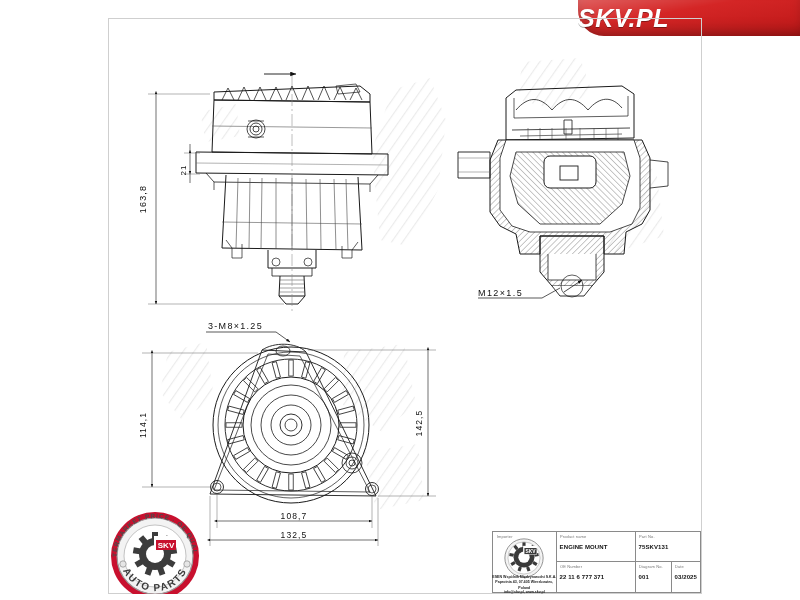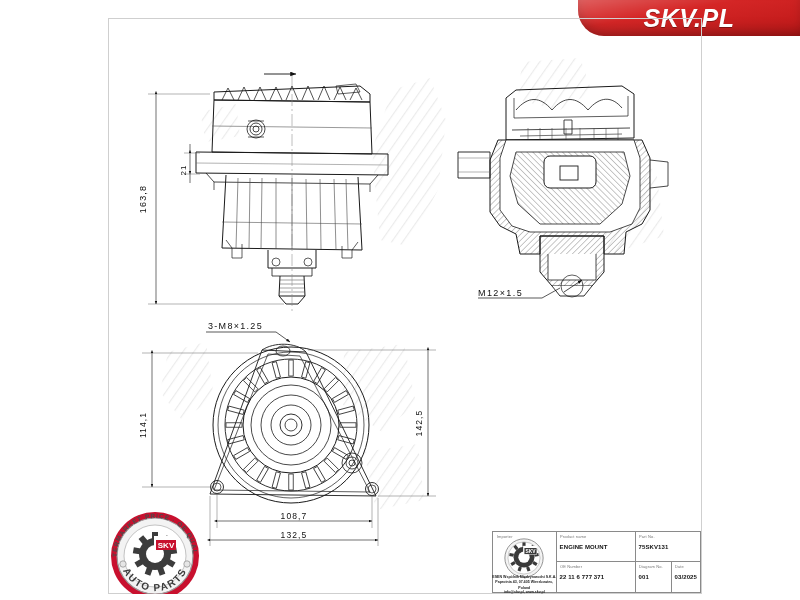--- a/index.html
+++ b/index.html
@@ -5,21 +5,21 @@
   html,body{margin:0;padding:0;background:#ffffff;}
   body{width:800px;height:600px;overflow:hidden;position:relative;
        font-family:"Liberation Sans",sans-serif;color:#1a1a1a;}
 
   #page{position:absolute;inset:0;background:#fff;}
 
   
   .brand-banner{position:absolute;top:0;left:578px;width:222px;height:36px;
      background:#d21a1a;
      border-bottom-left-radius:26px;
-     display:flex;align-items:center;justify-content:center;
+     display:flex;align-items:center;
      box-shadow:inset 0 -9px 16px -8px rgba(0,0,0,.45);}
   .brand-banner .bshine{position:absolute;inset:0;border-bottom-left-radius:26px;
      background:linear-gradient(170deg,rgba(255,255,255,.30) 0%,rgba(255,255,255,.05) 38%,rgba(0,0,0,.10) 100%);}
   .brand-text{position:relative;font-family:"Liberation Sans",sans-serif;
      font-weight:bold;font-style:italic;font-size:25px;letter-spacing:.5px;
      color:#fff;text-shadow:0 1px 0 rgba(0,0,0,.35);}
 
   
   .frame{position:absolute;left:108px;top:18px;width:592px;height:574px;
      border:1px solid #cfcfcf;}

